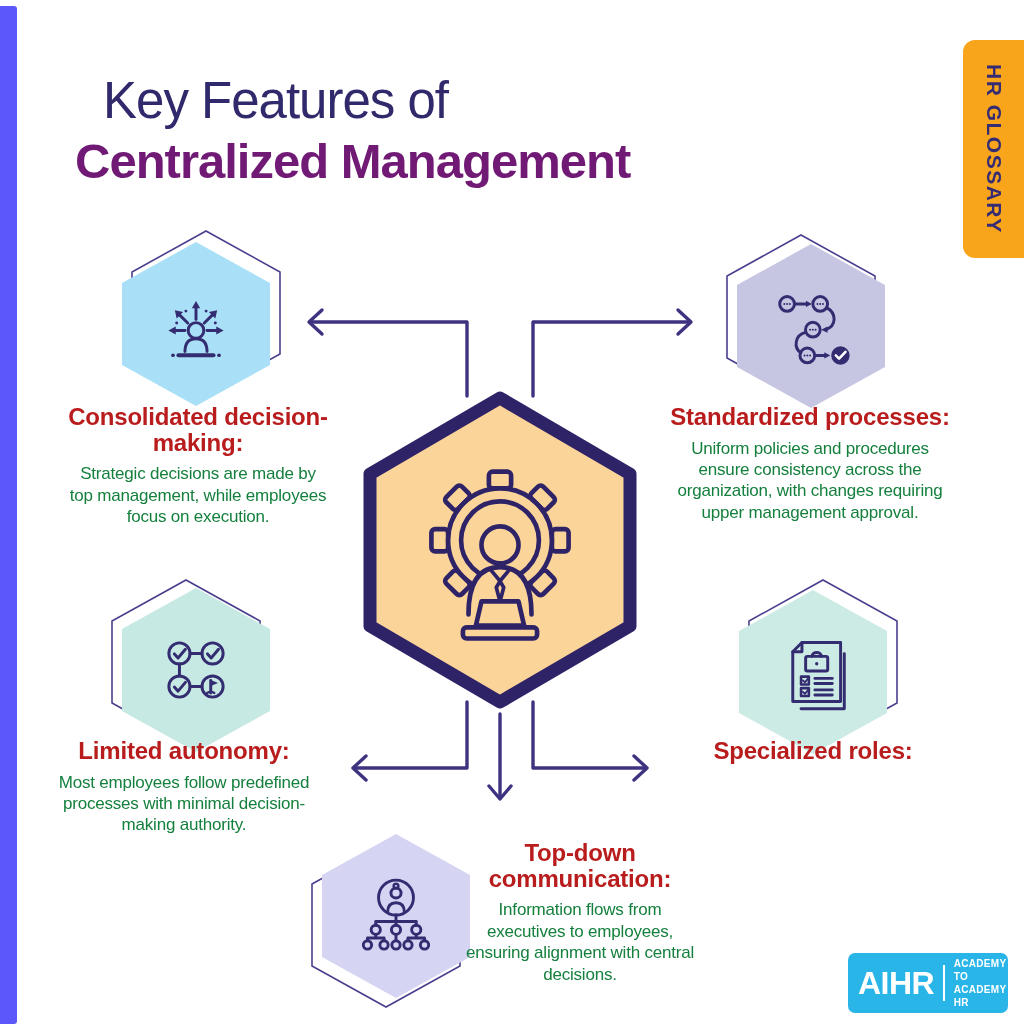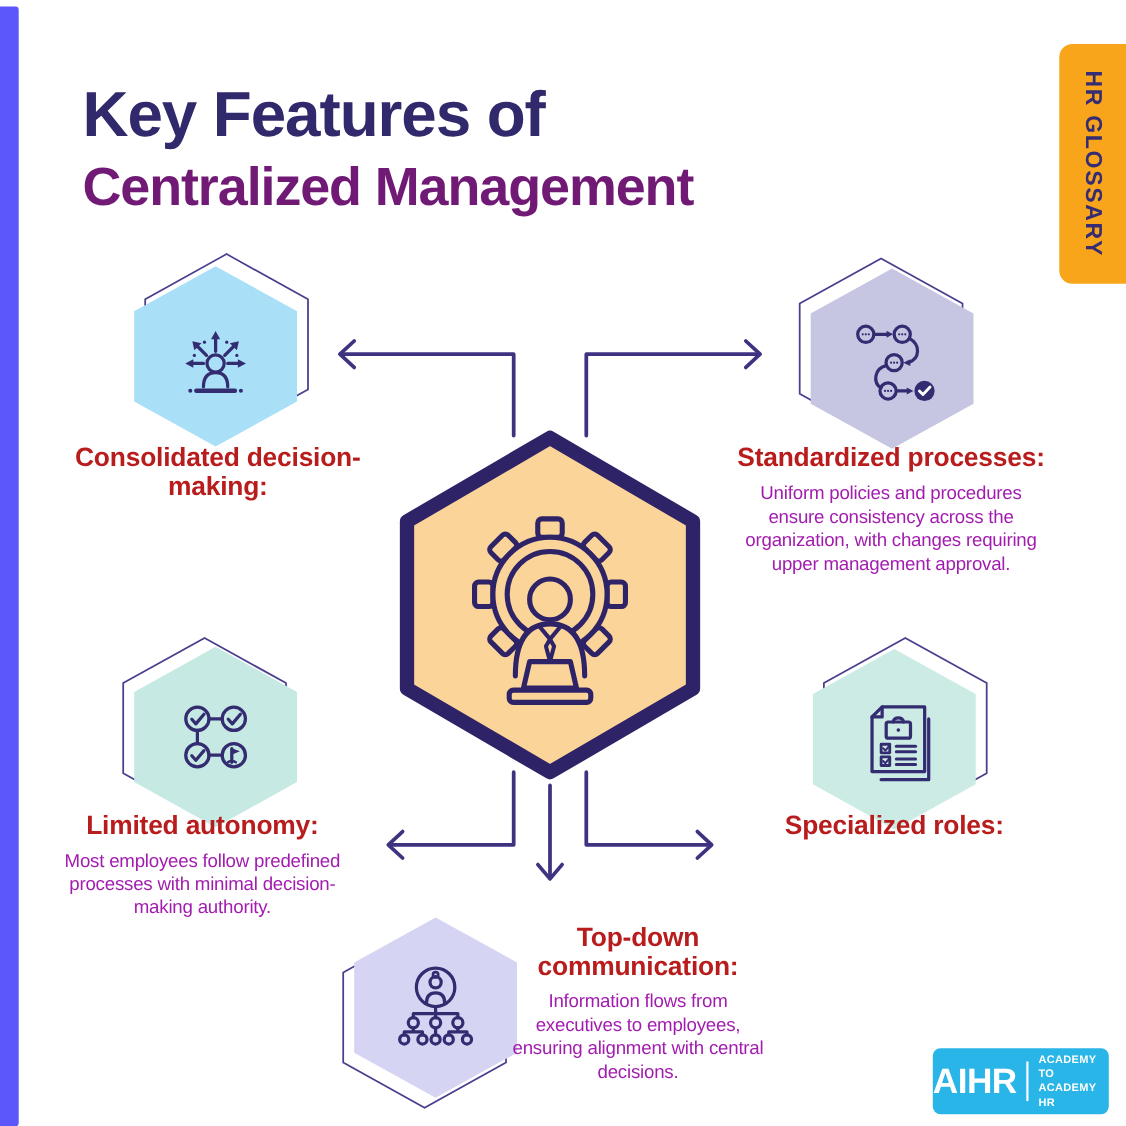--- a/index.html
+++ b/index.html
@@ -3,34 +3,34 @@
 <meta charset="utf-8">
 <style>
   html,body{margin:0;padding:0;background:#ffffff;}
   #canvas{position:relative;width:1024px;height:1024px;background:#ffffff;overflow:hidden;
           font-family:"Liberation Sans", sans-serif;}
   .abs{position:absolute;}
 
   #left-bar{left:0;top:6px;width:17px;height:1018px;background:#5B57FB;border-radius:0 3px 3px 0;}
 
   #title{left:75px;top:70px;width:880px;}
-  #title .t1{font-size:58px;font-weight:700;letter-spacing:-1px;color:#30296B;line-height:1.22;}
+  #title .t1{font-size:51px;font-weight:400;letter-spacing:-1px;color:#30296B;line-height:1.22;margin-left:28px;}
   #title .t2{font-size:49px;font-weight:700;letter-spacing:-1px;color:#701a75;line-height:1.22;}
 
   #side-tag{left:963px;top:40px;width:61px;height:218px;background:#F9A51B;
             border-radius:12px 0 0 12px;display:flex;align-items:center;justify-content:center;}
   #side-tag span{writing-mode:vertical-rl;font-size:21px;font-weight:700;letter-spacing:1.5px;color:#352C73;}
 
   .feature-text{text-align:center;}
   .feature-heading{font-size:24px;font-weight:700;color:#b91c1c;line-height:1.07;letter-spacing:-0.2px;}
-  .feature-body{margin:8px auto 0;font-size:17px;color:#a21caf;line-height:1.26;letter-spacing:-0.2px;}
+  .feature-body{margin:8px auto 0;font-size:17px;color:#15803d;line-height:1.26;letter-spacing:-0.2px;}
 
   #logo{left:848px;top:953px;width:160px;height:60px;background:#29B5E8;border-radius:7px;
         display:flex;align-items:center;justify-content:center;gap:9px;}
-  #logo .brand{color:#ffffff;font-size:32px;font-weight:700;letter-spacing:-0.5px;}
+  #logo .brand{color:#ffffff;font-size:32px;font-weight:700;letter-spacing:-0.5px;padding-left:10px;}
   #logo .divider{width:2px;height:36px;background:#ffffff;}
   #logo .tagline{color:#ffffff;font-size:10px;font-weight:700;line-height:1.3;letter-spacing:.3px;}
 
   svg{display:block;overflow:visible;}
   .tile-outline{fill:none;stroke:#4A3F8E;stroke-width:1.6;}
   .ic{stroke:#332C71;fill:none;stroke-width:3.2;stroke-linecap:round;stroke-linejoin:round;}
   .ic-fill{fill:#332C71;stroke:none;}
   .arrow{stroke:#3D3380;stroke-width:3.4;fill:none;stroke-linecap:round;stroke-linejoin:round;}
   .cg{stroke:#2F2368;stroke-width:5;stroke-linecap:round;stroke-linejoin:round;}
 </style>
@@ -211,20 +211,21 @@
     <path class="cg" fill="#FBD49A" d="M66,172 Q66,121 100,121 Q134,121 134,172"></path>
     <circle class="cg" fill="#FBD49A" cx="100" cy="97" r="20"></circle>
     <path class="cg" fill="none" style="stroke-width:4" d="M90,124 L100,136 L110,124"></path>
     <path class="cg" fill="none" style="stroke-width:4" d="M100,136 L104,143 L100,158 L96,143 Z"></path>
     <path class="cg" fill="#FBD49A" d="M80,158 H120 L126,184 H74 Z"></path>
     <rect class="cg" fill="#FBD49A" x="60" y="186" width="80" height="12" rx="4"></rect>
   </svg>
 
   <div class="abs feature-text" style="left:50px;top:404px;width:296px">
     <div class="feature-heading">Consolidated decision-making:</div>
+    <div class="feature-body" style="width:262px">Strategic decisions are made by top management, while employees focus on execution.</div>
   </div>
 
   <div class="abs feature-text" style="left:662px;top:404px;width:296px">
     <div class="feature-heading">Standardized processes:</div>
     <div class="feature-body" style="width:270px">Uniform policies and procedures ensure consistency across the organization, with changes requiring upper management approval.</div>
   </div>
 
   <div class="abs feature-text" style="left:27px;top:738px;width:314px">
     <div class="feature-heading">Limited autonomy:</div>
     <div class="feature-body" style="width:254px">Most employees follow predefined processes with minimal decision-making authority.</div>

